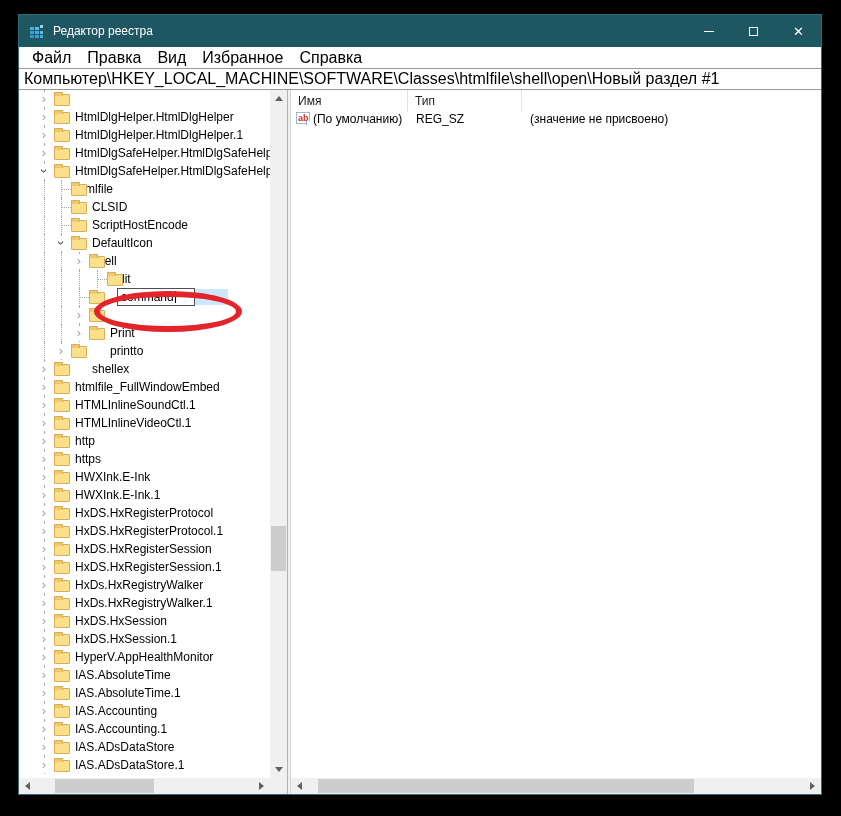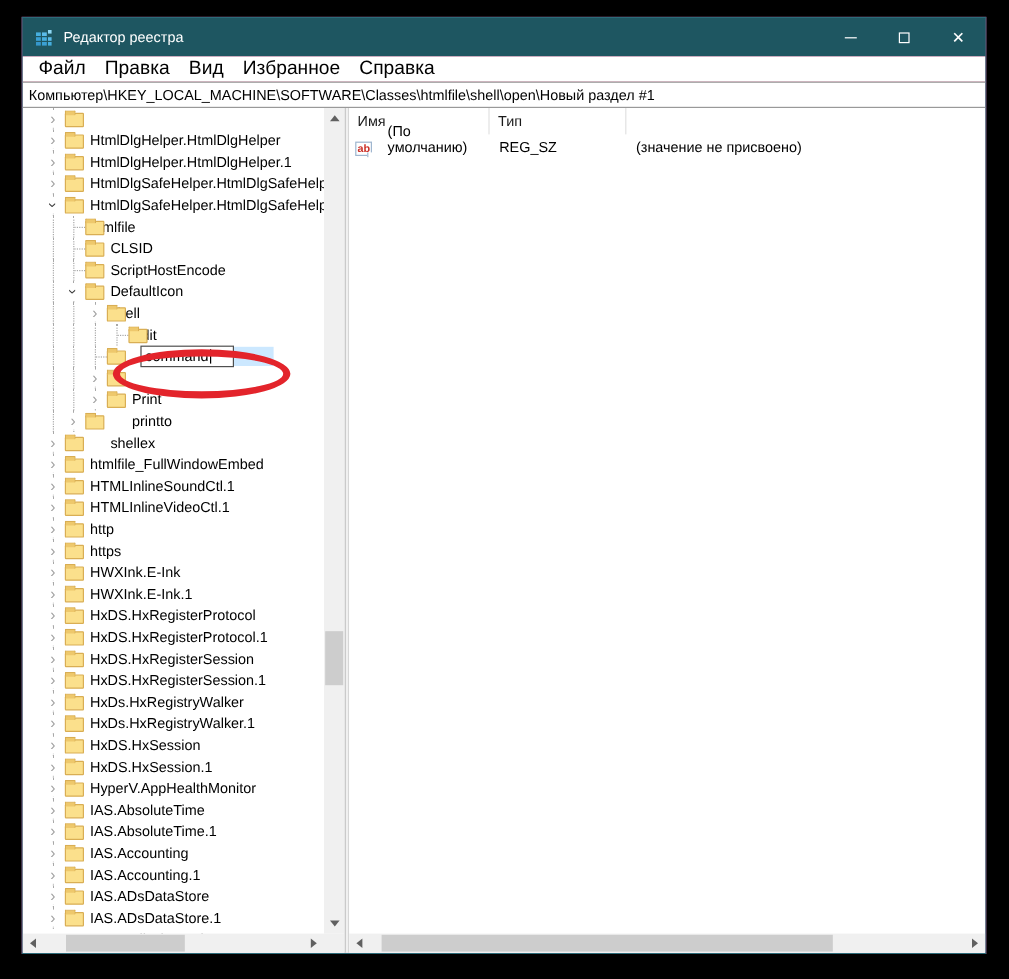--- a/index.html
+++ b/index.html
@@ -1,40 +1,40 @@
 <!DOCTYPE html>
 <html><head>
 <meta charset="utf-8">
 <style>
   * { box-sizing: border-box; margin: 0; padding: 0; }
   html,body { background:#000; }
   body { font-family:"Liberation Sans","DejaVu Sans",sans-serif; }
   .stage { position:relative; width:841px; height:816px; background:#000; overflow:hidden; }
 
   .window { position:absolute; left:18px; top:14px; width:804px; height:781px;
-            background:#be185d; border:1px solid #2d6b79; display:flex; flex-direction:column; }
+            background:#0c4a6e; border:1px solid #2d6b79; display:flex; flex-direction:column; }
 
   
   .titlebar { height:32px; background:#1e5661; display:flex; align-items:center; flex:0 0 32px; }
   .app-icon { width:16px; height:16px; margin:0 8px 0 10px; flex:0 0 16px; }
   .title-text { color:#fff; font-size:12px; flex:1 1 auto; white-space:nowrap; }
   .caption-btns { display:flex; height:32px; }
   .cap-btn { width:45px; height:32px; display:flex; align-items:center; justify-content:center; }
   .glyph-min { width:10px; height:1px; background:#fff; }
   .glyph-max { width:9px; height:9px; border:1px solid #fff; }
   .glyph-close { color:#fff; font-size:13px; line-height:13px; }
 
   
   .menubar { height:21px; background:#fff; display:flex; align-items:center; padding-left:5px; flex:0 0 21px; }
   .menu-item { font-size:16px; color:#000; padding:2px 8px; white-space:nowrap; }
 
   
   .addressbar { height:22px; background:#fff; border-top:1px solid #999; border-bottom:1px solid #999;
                 display:flex; align-items:center; padding-left:5px; flex:0 0 22px; }
-  .address-text { font-size:12px; color:#000; white-space:nowrap; overflow:hidden;text-align:center; }
+  .address-text { font-size:16px; color:#000; white-space:nowrap; overflow:hidden;text-align:center; }
 
   
   .panes { flex:1 1 auto; display:flex; position:relative; overflow:hidden; background:#fff; }
   .treepane { width:268px; flex:0 0 268px; position:relative; background:#fff; }
   .splitter { width:4px; flex:0 0 4px; background:#f0f0f0; border-left:1px solid #b2b2b2; border-right:1px solid #d6d6d6; }
   .listpane { flex:1 1 auto; position:relative; background:#fff; }
 
   
   .tree-viewport { position:absolute; left:0; top:0; right:17px; bottom:16px; overflow:hidden; }
   .tree-rows { padding-left:17px; }
@@ -80,21 +80,21 @@
   .tri.right{ border-top:4px solid transparent; border-bottom:4px solid transparent; border-left:5px solid #606060; }
 
   
   .list-header { display:flex; height:22px; align-items:center; }
   .hcell { height:22px; display:flex; align-items:center; padding-left:7px; font-size:12px; color:#1a1a1a;
            border-right:1px solid #e2e2e2; }
   .hcell:nth-child(1) { width:117px; flex:0 0 117px; }
   .hcell:nth-child(2) { width:114px; flex:0 0 114px; }
   .hcell:nth-child(3) { flex:1 1 auto; border-right:none; }
   .lrow { display:flex; height:18px; align-items:center; }
-  .lcell { font-size:12px; color:#000; display:flex; align-items:flex-end; height:18px;gap:10px; }
+  .lcell { font-size:12px; color:#000; display:flex; align-items:flex-start; height:18px; }
   .lcell.name { width:117px; flex:0 0 117px; padding-left:5px; }
   .lcell.type { width:114px; flex:0 0 114px; padding-left:8px; }
   .lcell.value { flex:1 1 auto; padding-left:8px; }
   .regsz-icon { width:14px; height:12px; flex:0 0 14px; margin-right:3px; position:relative;
                 border:1px solid #9fb6cf; background:#fff; }
   .regsz-icon::before { content:"ab"; position:absolute; left:1px; top:0px; font-size:9px; line-height:10px;
                         font-weight:bold; color:#cc2f26; }
   .regsz-icon::after { content:""; position:absolute; right:-2px; bottom:-2px; width:4px; height:4px;
                        background:#fff; border-left:1px solid #9fb6cf; }
 

